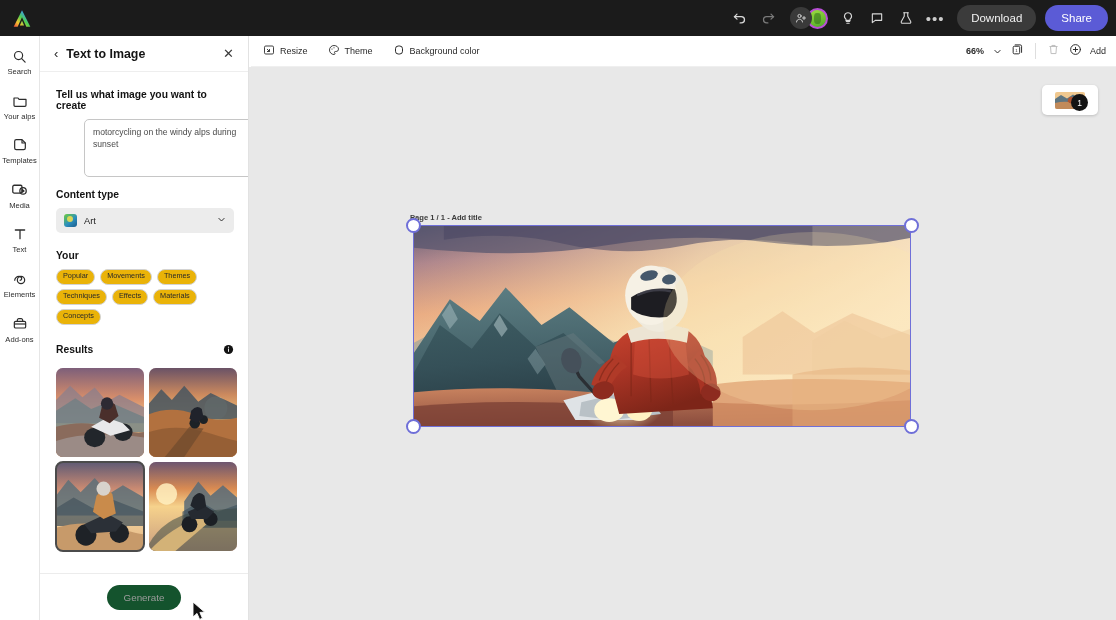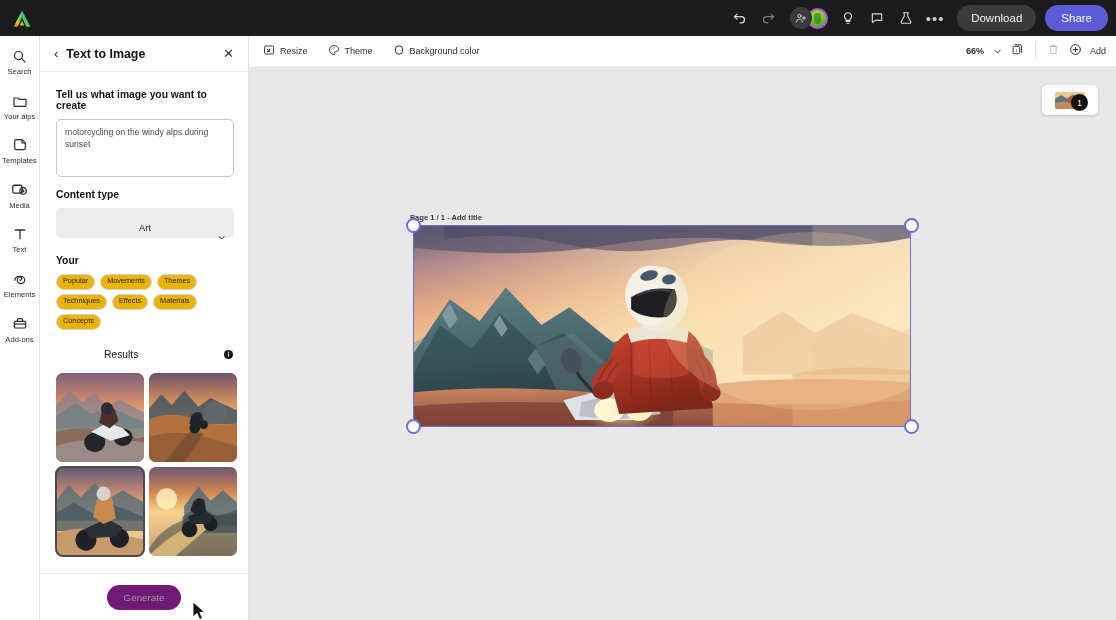--- a/index.html
+++ b/index.html
@@ -79,66 +79,67 @@
   .panel-back { font-size: 13px; color: #2b2b2b; margin-right: 8px; }
   .panel-title { font-size: 12.4px; font-weight: bold; color: #131313; }
   .panel-close { margin-left: auto; font-size: 13px; color: #3a3a3a; }
   .panel-body { flex: 1 1 auto; overflow: hidden; padding: 0 16px; }
 
   .sec-label { font-size: 10.3px; font-weight: bold; color: #131313; margin-top: 17px; }
   .prompt-box {
     margin-top: 8px; width: 178px; height: 58px; border: 1px solid #c6c6c6;
     border-radius: 5px; padding: 7px 8px; font-size: 8.6px; color: #4a4a4a;
     line-height: 1.35;
+    margin-left: 28px;
   }
   .ctype-label { margin-top: 12px; }
   .ctype-sel {
     margin-top: 8px; width: 178px; height: 25px; background: #ececec;
-    border-radius: 5px; display: flex; align-items: center; padding: 15px 8px; flex-direction: column;
+    border-radius: 5px; display: flex; align-items: center; padding: 8px 8px;
   }
   .ctype-ico {
     width: 13px; height: 13px; border-radius: 3px;
     background: linear-gradient(140deg,#6fce3a 0%,#2b8fbf 55%,#1d5c8a 100%);
     margin-right: 7px; position: relative; overflow: hidden;
   }
   .ctype-ico:after{content:"";position:absolute;left:3px;top:2px;width:6px;height:6px;
     border-radius:50%;background:#f3e04a;opacity:.85;}
   .ctype-name { font-size: 9.3px; color: #1d1d1d; }
   .ctype-chev { margin-left: auto; color: #2b2b2b; font-size: 9px; }
 
   .style-label { margin-top: 17px; }
   .chips { margin-top: 8px; display: flex; flex-wrap: wrap; gap: 4px 5px; width: 182px; }
   .chip {
     border: 1px solid #d3d3d3; border-radius: 9px; padding: 1px 6px 2px;
     font-size: 7.3px; color: #2a2a2a; background: #eab308; line-height: 1.5;
   }
 
   .results-row { display: flex; align-items: center; margin-top: 16px; width: 178px; }
-  .results-lbl { font-size: 10.3px; font-weight: normal; color: #131313; margin-left: 48px; }
+  .results-lbl { font-size: 10.3px; font-weight: bold; color: #131313; }
   .info-ico { margin-left: auto; }
 
   .grid { margin-top: 9px; width: 182px; display: flex; flex-wrap: wrap; gap: 5px; }
   .thumb {
     width: 88px; height: 89px; border-radius: 7px; overflow: hidden;
     position: relative; background: #caa;
   }
   .thumb.sel { outline: 2px solid #4b4b4b; outline-offset: -1px; }
   .thumb svg { display: block; width: 100%; height: 100%; }
 
   .loadmore {
     width: 182px; margin-top: 24px; display: flex; align-items: center;
     gap: 6px; font-size: 11px; font-weight: bold; color: #1b1b1b;
   }
 
   .panel-foot {
     height: 47px; border-top: 1px solid #ececec; display: flex; align-items: center;
     justify-content: center; flex: 0 0 auto;
   }
   .btn-generate {
-    width: 74px; height: 25px; border-radius: 13px; background: #701a75;
+    width: 74px; height: 25px; border-radius: 13px; background: #14532d;
     color: #9d9d9d; font-size: 9.8px; display: flex; align-items: center;
     justify-content: center;
   }
 
   
   .ctxbar {
     position: absolute; top: 36px; left: 251px; width: 867px; height: 31px;
     background: #ffffff; display: flex; align-items: center; padding: 0 12px;
     border-bottom: 1px solid #efefef;
   }

